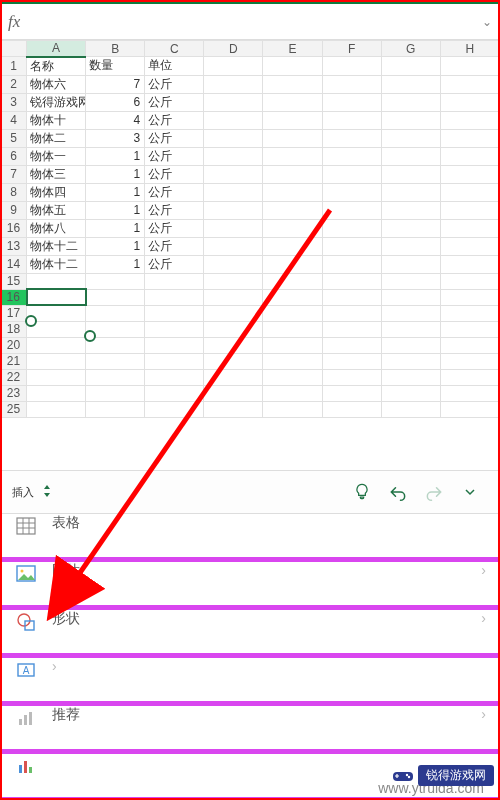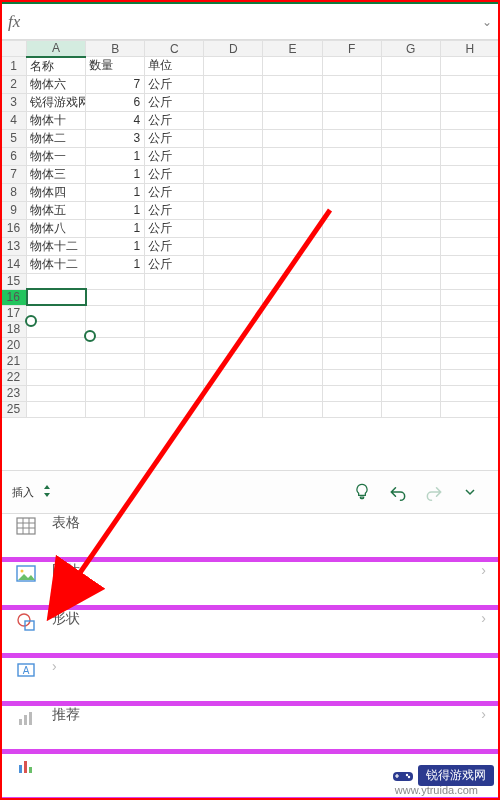--- a/index.html
+++ b/index.html
@@ -26,21 +26,21 @@
 .toolbar-label { font-size: 11px; color: #333; margin-right: 6px; }
 .tool-sep { flex: 1; }
 .tool-btn { width: 36px; display: flex; justify-content: center; align-items: center; color: #217346; }
 .menu { }
 .menu-item { display: flex; align-items: flex-start; height: 48px; padding: 0 14px; border-bottom: 5px solid #d946ef; }
 .menu-icon { width: 24px; height: 24px; margin-right: 14px; display: flex; align-items: center; justify-content: center; }
 .menu-label { flex: 1; font-size: 14px; color: #555; }
 .menu-chevron { color: #bbb; font-size: 14px; }
 .watermark { position: absolute; right: 6px; bottom: 14px; display: flex; align-items: center; z-index: 120; }
 .wm-text { background: #2b3a8f; color: #fff; font-size: 12px; padding: 2px 8px; border-radius: 3px; font-weight: normal; margin-left: 4px; }
-.wm-sub { font-size: 11px; color: #888; position: absolute; right: 22px; bottom: 4px; }
+.wm-sub { font-size: 14px; color: #888; position: absolute; right: 16px; bottom: 4px; }
 svg.arrow { position: absolute; top: 0; left: 0; pointer-events: none; z-index: 90; }
 </style>
 </head>
 <body>
 
 <div class="top-green"></div>
 
 <div class="fx-bar">
   <span class="fx-label">fx</span>
   <span class="fx-input"></span>

